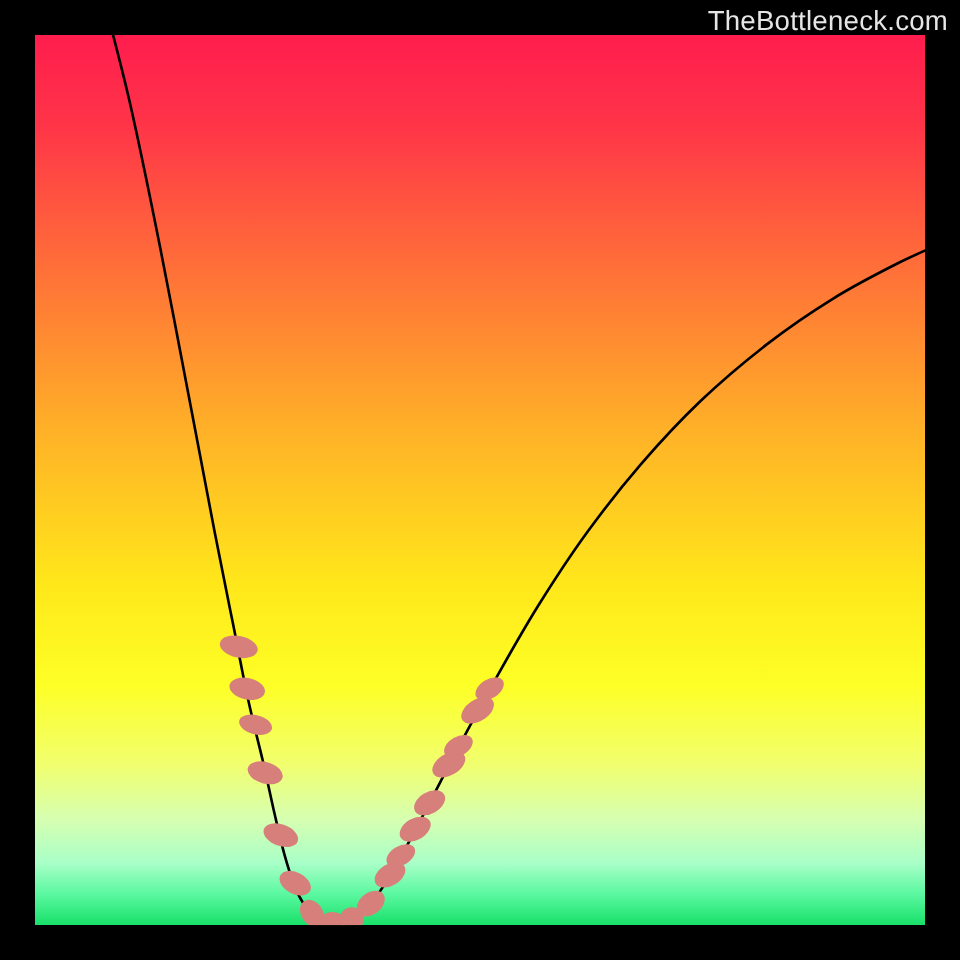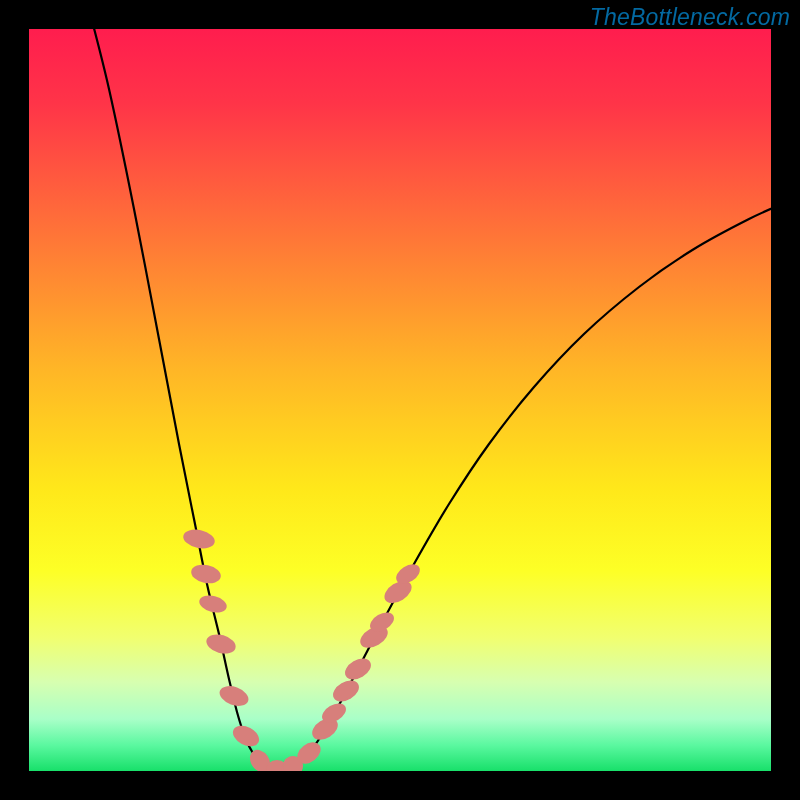--- a/index.html
+++ b/index.html
@@ -25,26 +25,25 @@
     overflow: hidden;
   }
   .gradient-bg {
     position: absolute;
     inset: 0;
   }
   .watermark {
     position: absolute;
     top: 4px;
     right: 10px;
-    color: #0369a1;
+    color: #e5e5e5;
     font-size: 23px;
     font-weight: 400;
     letter-spacing: 0.2px;
     font-family: Arial, Helvetica, sans-serif;
-    font-style: italic;
   }
   svg.curve {
     position: absolute;
     inset: 0;
   }
 </style>
 </head>
 <body>
 
 <div class="frame">

